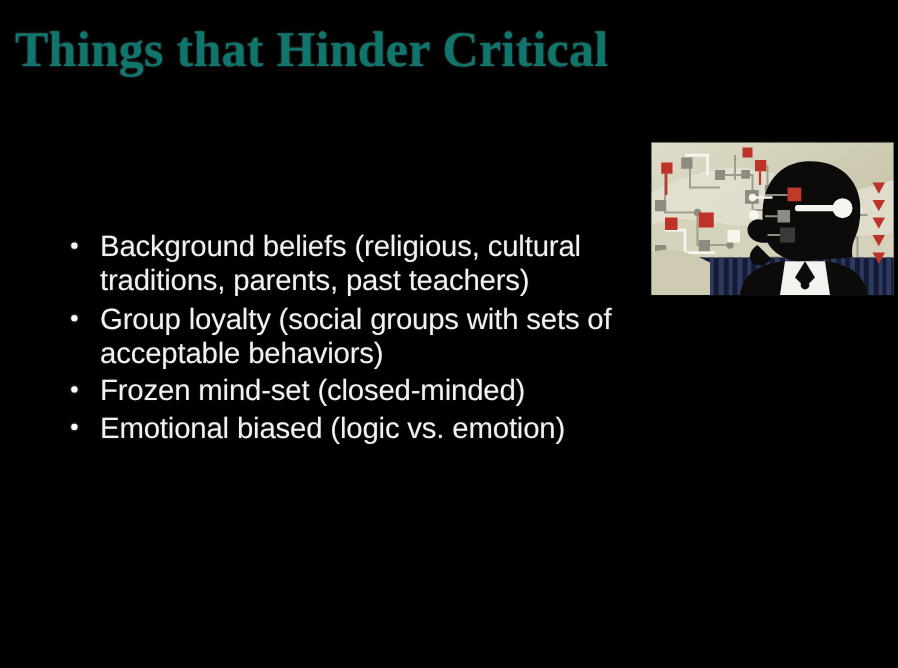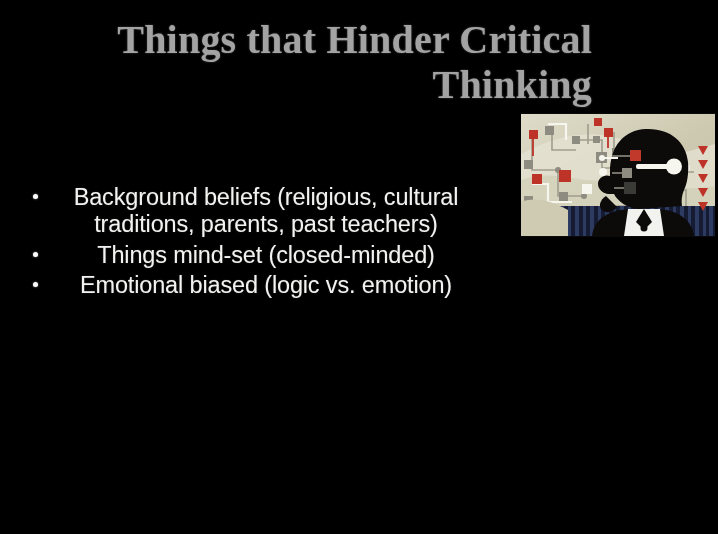--- a/index.html
+++ b/index.html
@@ -21,42 +21,41 @@
     background: #000000;
     overflow: hidden;
   }
 
   
   #title-block {
     position: absolute;
     left: 12px;
     top: 18px;
     width: 580px;
-    text-align: right;
+    text-align: left;
     font-family: "Liberation Serif", "DejaVu Serif", serif;
     font-weight: bold;
     font-size: 40px;
     line-height: 1.12;
-    color: #a3a3a3;
+    color: #0f766e;
     letter-spacing: 0.2px;
     text-shadow: 0 0 2px rgba(255,255,255,0.30), 0 1px 1px rgba(0,0,0,0.8);
   }
   #title-line-1 { display: block; }
   #title-line-2 { display: block; }
 
   
   #bullet-list {
     position: absolute;
-    left: 24px;
+    left: 48px;
     top: 184px;
     width: 452px;
     margin: 0;
     padding: 0;
     list-style: none;
-    text-align: center;
   }
   .bullet-item {
     position: relative;
     padding-left: 32px;
     margin: 0 0 3px 0;
     font-family: "Liberation Sans", "DejaVu Sans", sans-serif;
     font-size: 23.5px;
     line-height: 1.16;
     color: #f2f2f0;
     text-shadow: 0 0 1.4px rgba(255,255,255,0.22);
@@ -85,31 +84,34 @@
   }
   #illustration svg { display: block; }
 </style>
 </head>
 <body>
 
 <div id="slide">
 
   <div id="title-block">
     <span id="title-line-1">Things that Hinder Critical</span>
-    <span id="title-line-2">Thinking</span>
   </div>
 
   <ul id="bullet-list">
     <li class="bullet-item">
       <span class="bullet-dot"></span>
       <span class="bullet-text">Background beliefs (religious, cultural traditions, parents, past teachers)</span>
     </li>
     <li class="bullet-item">
       <span class="bullet-dot"></span>
-      <span class="bullet-text">Things mind-set (closed-minded)</span>
+      <span class="bullet-text">Group loyalty (social groups with sets of acceptable behaviors)</span>
+    </li>
+    <li class="bullet-item">
+      <span class="bullet-dot"></span>
+      <span class="bullet-text">Frozen mind-set (closed-minded)</span>
     </li>
     <li class="bullet-item">
       <span class="bullet-dot"></span>
       <span class="bullet-text">Emotional biased (logic vs. emotion)</span>
     </li>
   </ul>
 
   <div id="illustration">
     <svg width="200" height="130" viewBox="0 0 200 130" xmlns="http://www.w3.org/2000/svg">
       <defs>

